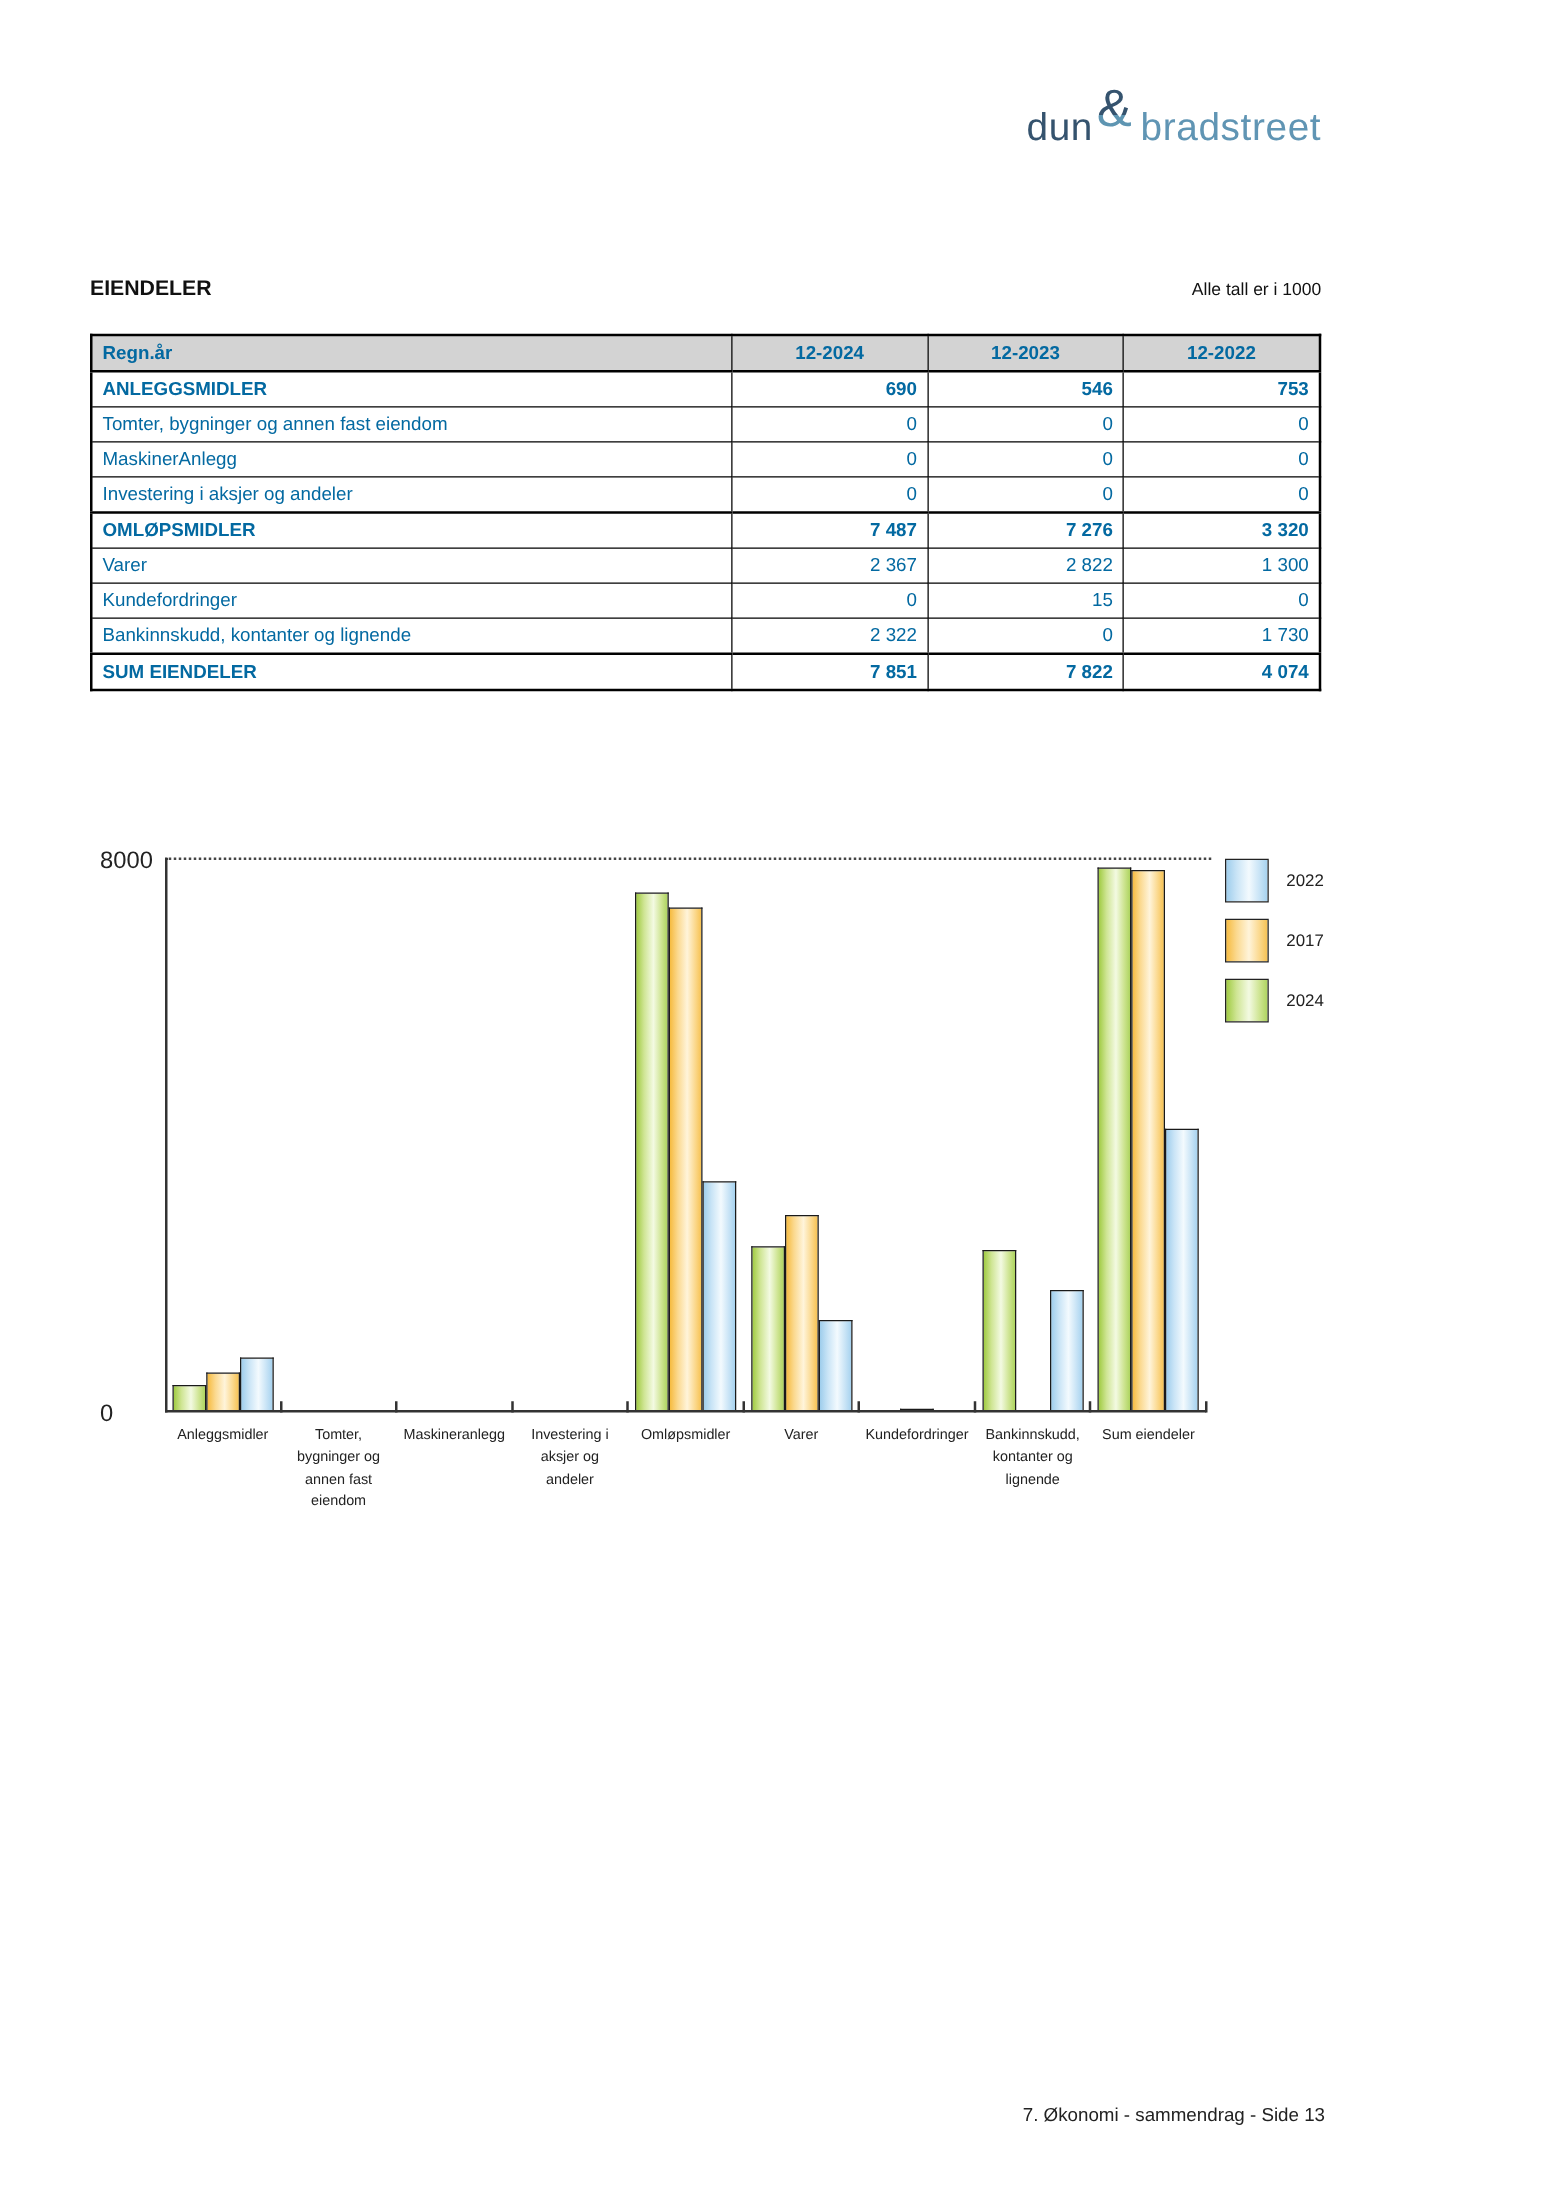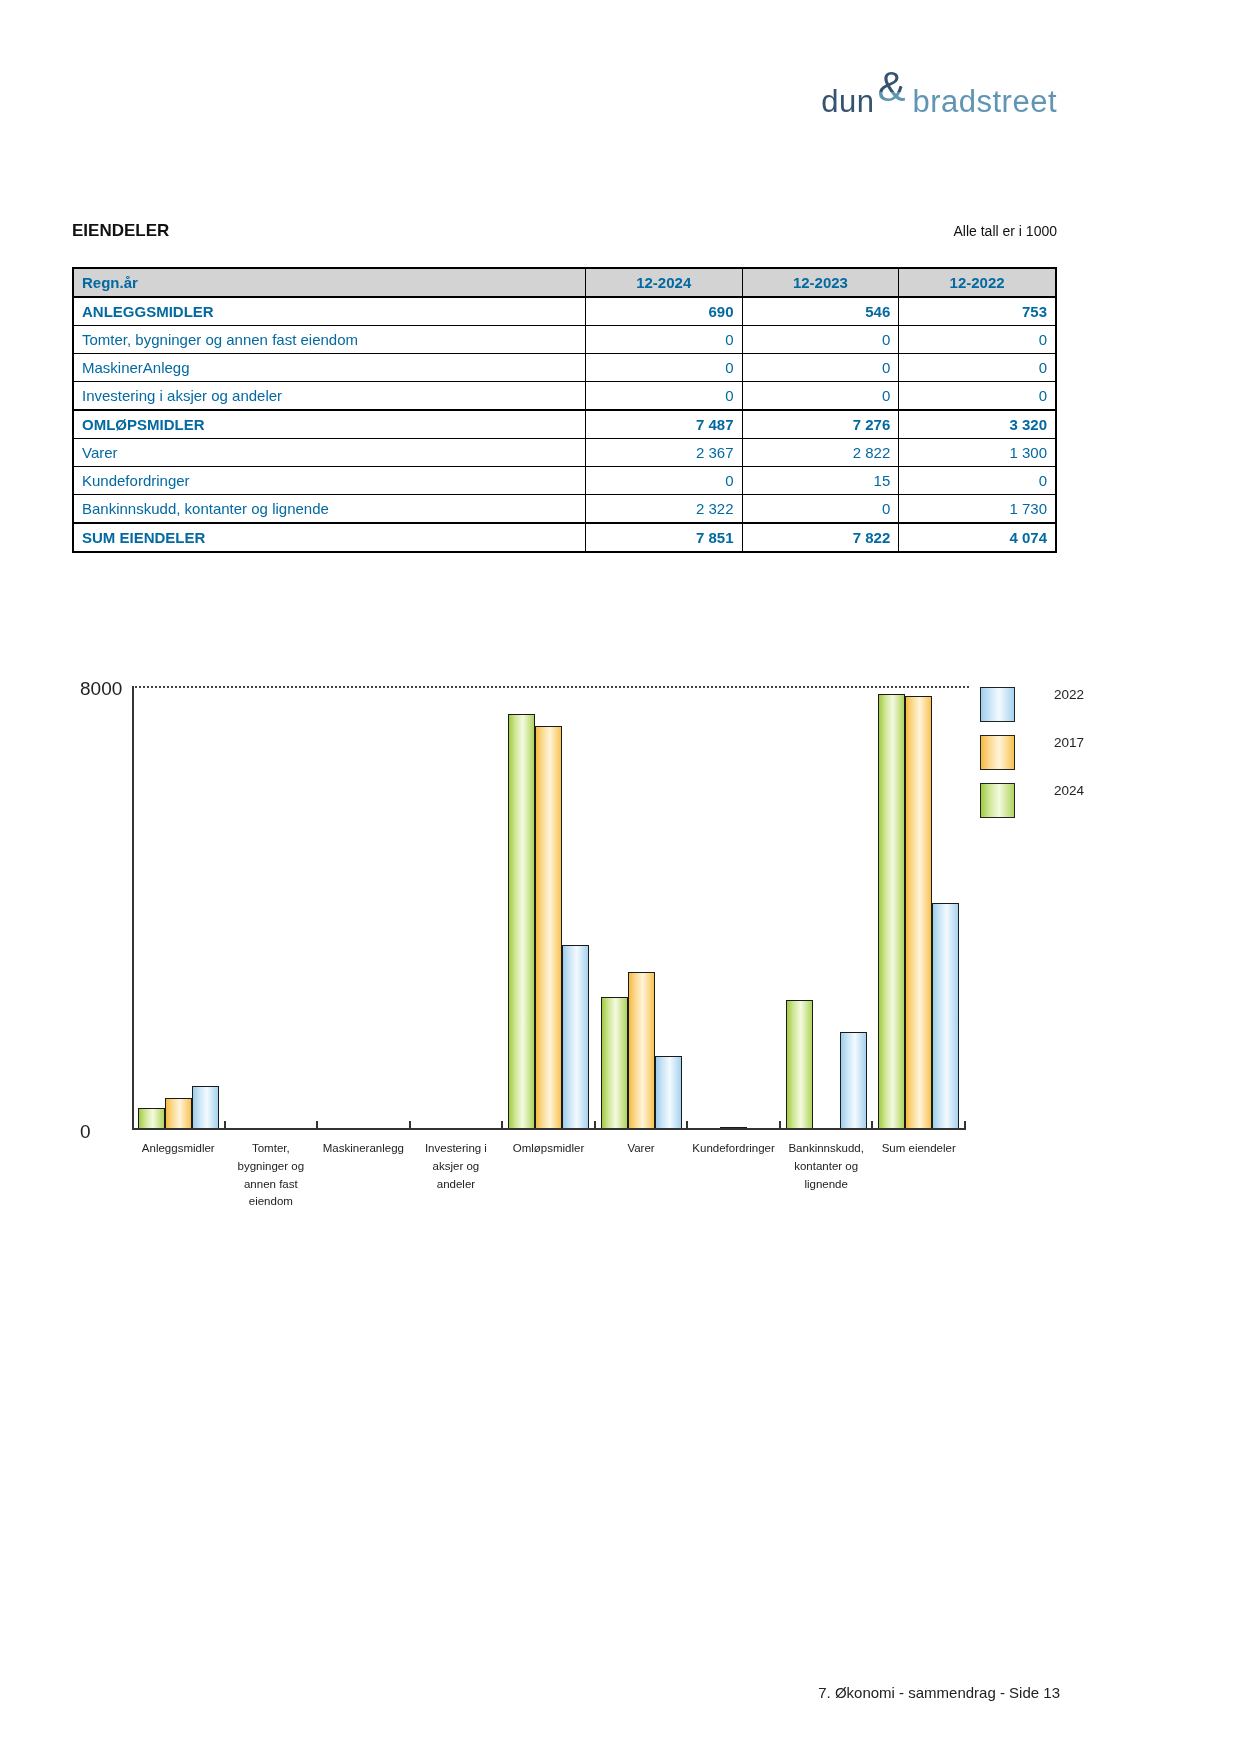--- a/index.html
+++ b/index.html
@@ -42,21 +42,21 @@
   .s-green{background:linear-gradient(90deg,#a0cb42 0%,#cfe594 25%,#f3fae2 55%,#cfe594 80%,#aed45f 100%);}
   .s-orange{background:linear-gradient(90deg,#f6bb40 0%,#fbd98f 25%,#fff4da 55%,#fbd98f 80%,#f7c252 100%);}
   .s-blue{background:linear-gradient(90deg,#9ecdec 0%,#c9e4f6 25%,#f3fafe 55%,#c9e4f6 80%,#a6d2ef 100%);}
   .gtick{position:absolute;bottom:0;width:2px;height:9px;background:#333;}
   .ytick-label{position:absolute;width:46px;text-align:left;font-size:19px;color:#222;}
   .cat-label{position:absolute;top:1140px;width:112px;text-align:center;font-size:11.5px;
              line-height:1.55;color:#222;white-space:pre-line;}
 
   
   .legend{position:absolute;left:980px;top:687px;}
-  .legend-item{display:flex;align-items:flex-start;margin-bottom:13px;height:35px;gap:25px;}
+  .legend-item{display:flex;align-items:center;margin-bottom:13px;height:35px;}
   .legend-swatch{width:35px;height:35px;border:1px solid #222;box-sizing:border-box;}
   .legend-label{margin-left:14px;font-size:13.5px;color:#222;}
 
   
   .footer{position:absolute;right:181px;top:1684px;font-size:15px;color:#222;}
 </style>
 </head>
 <body>
 
 <div class="page">

